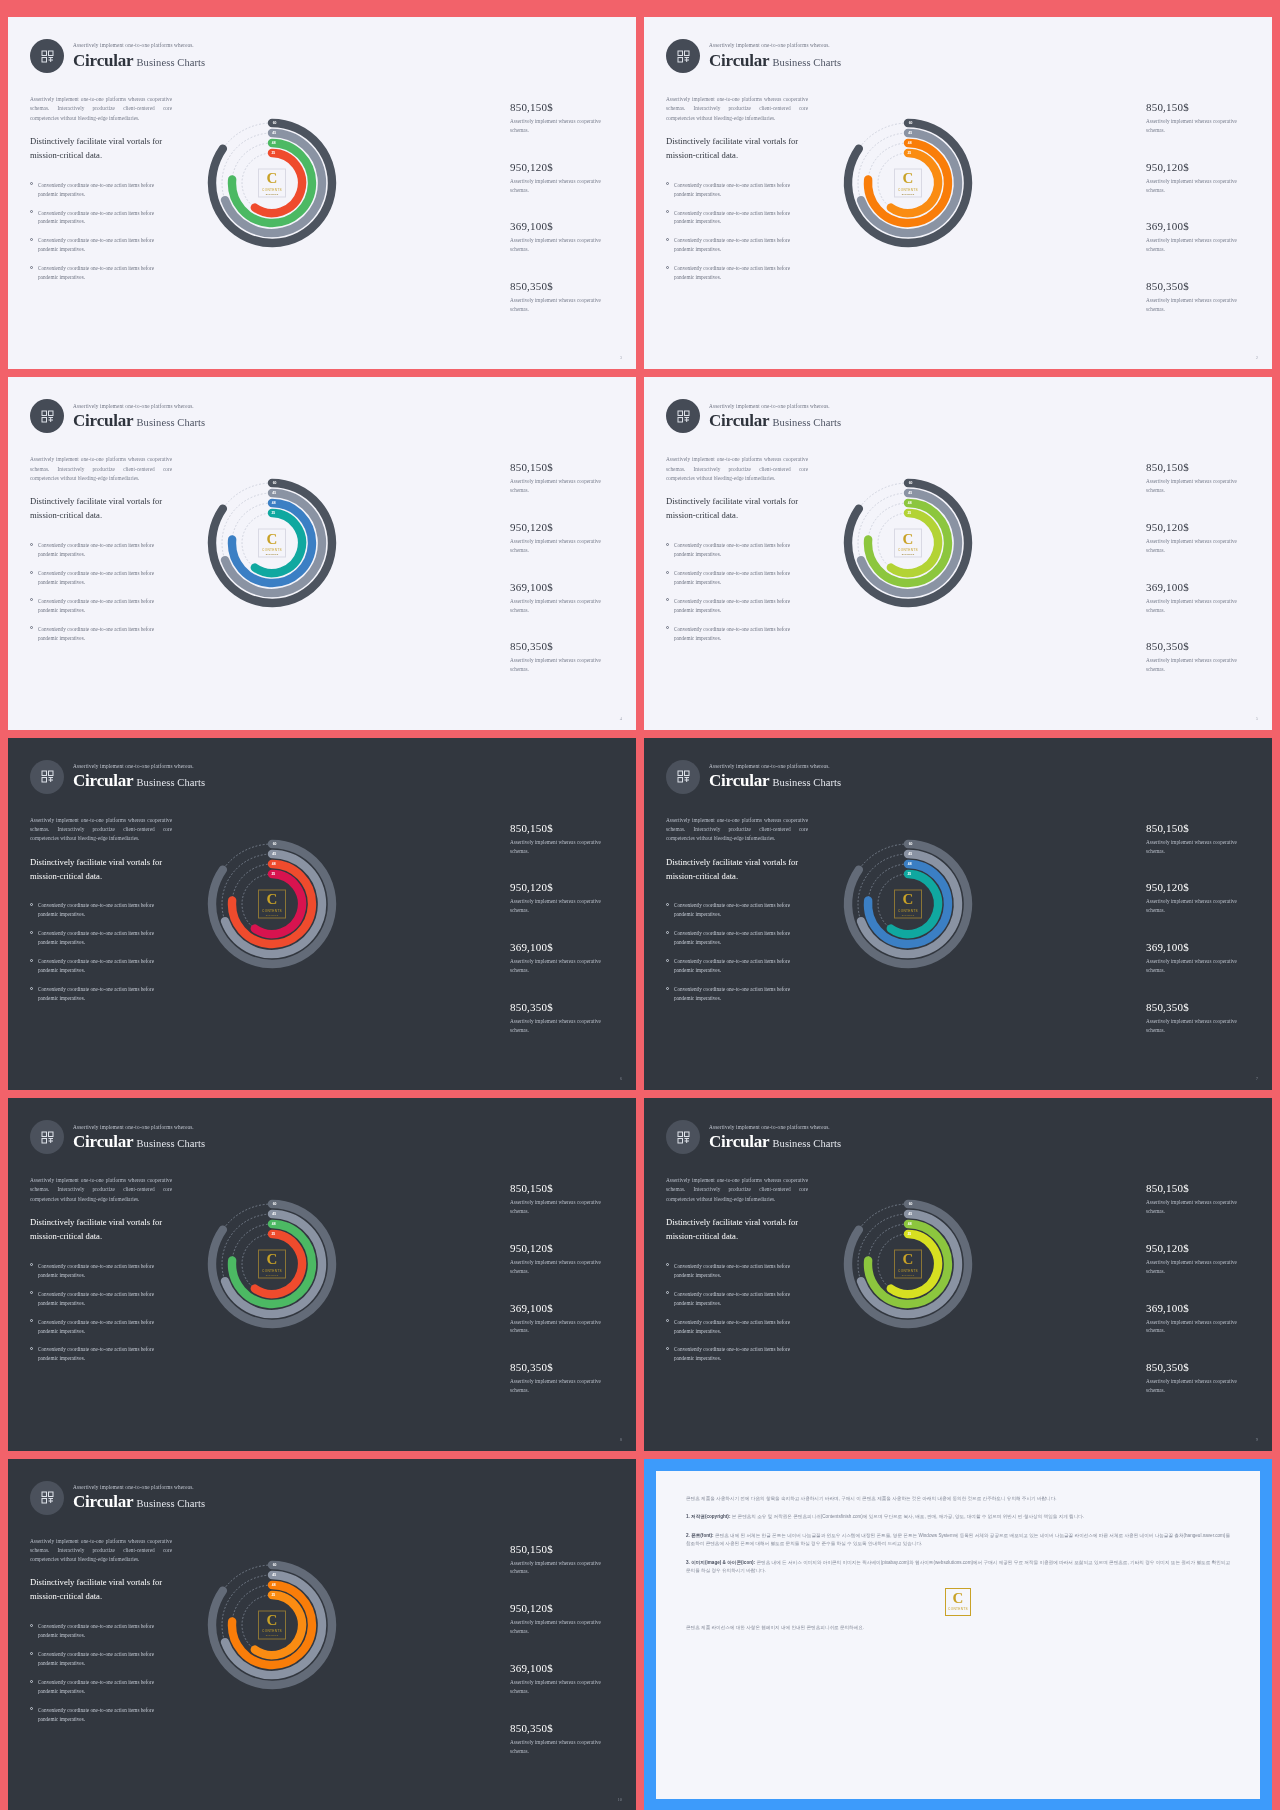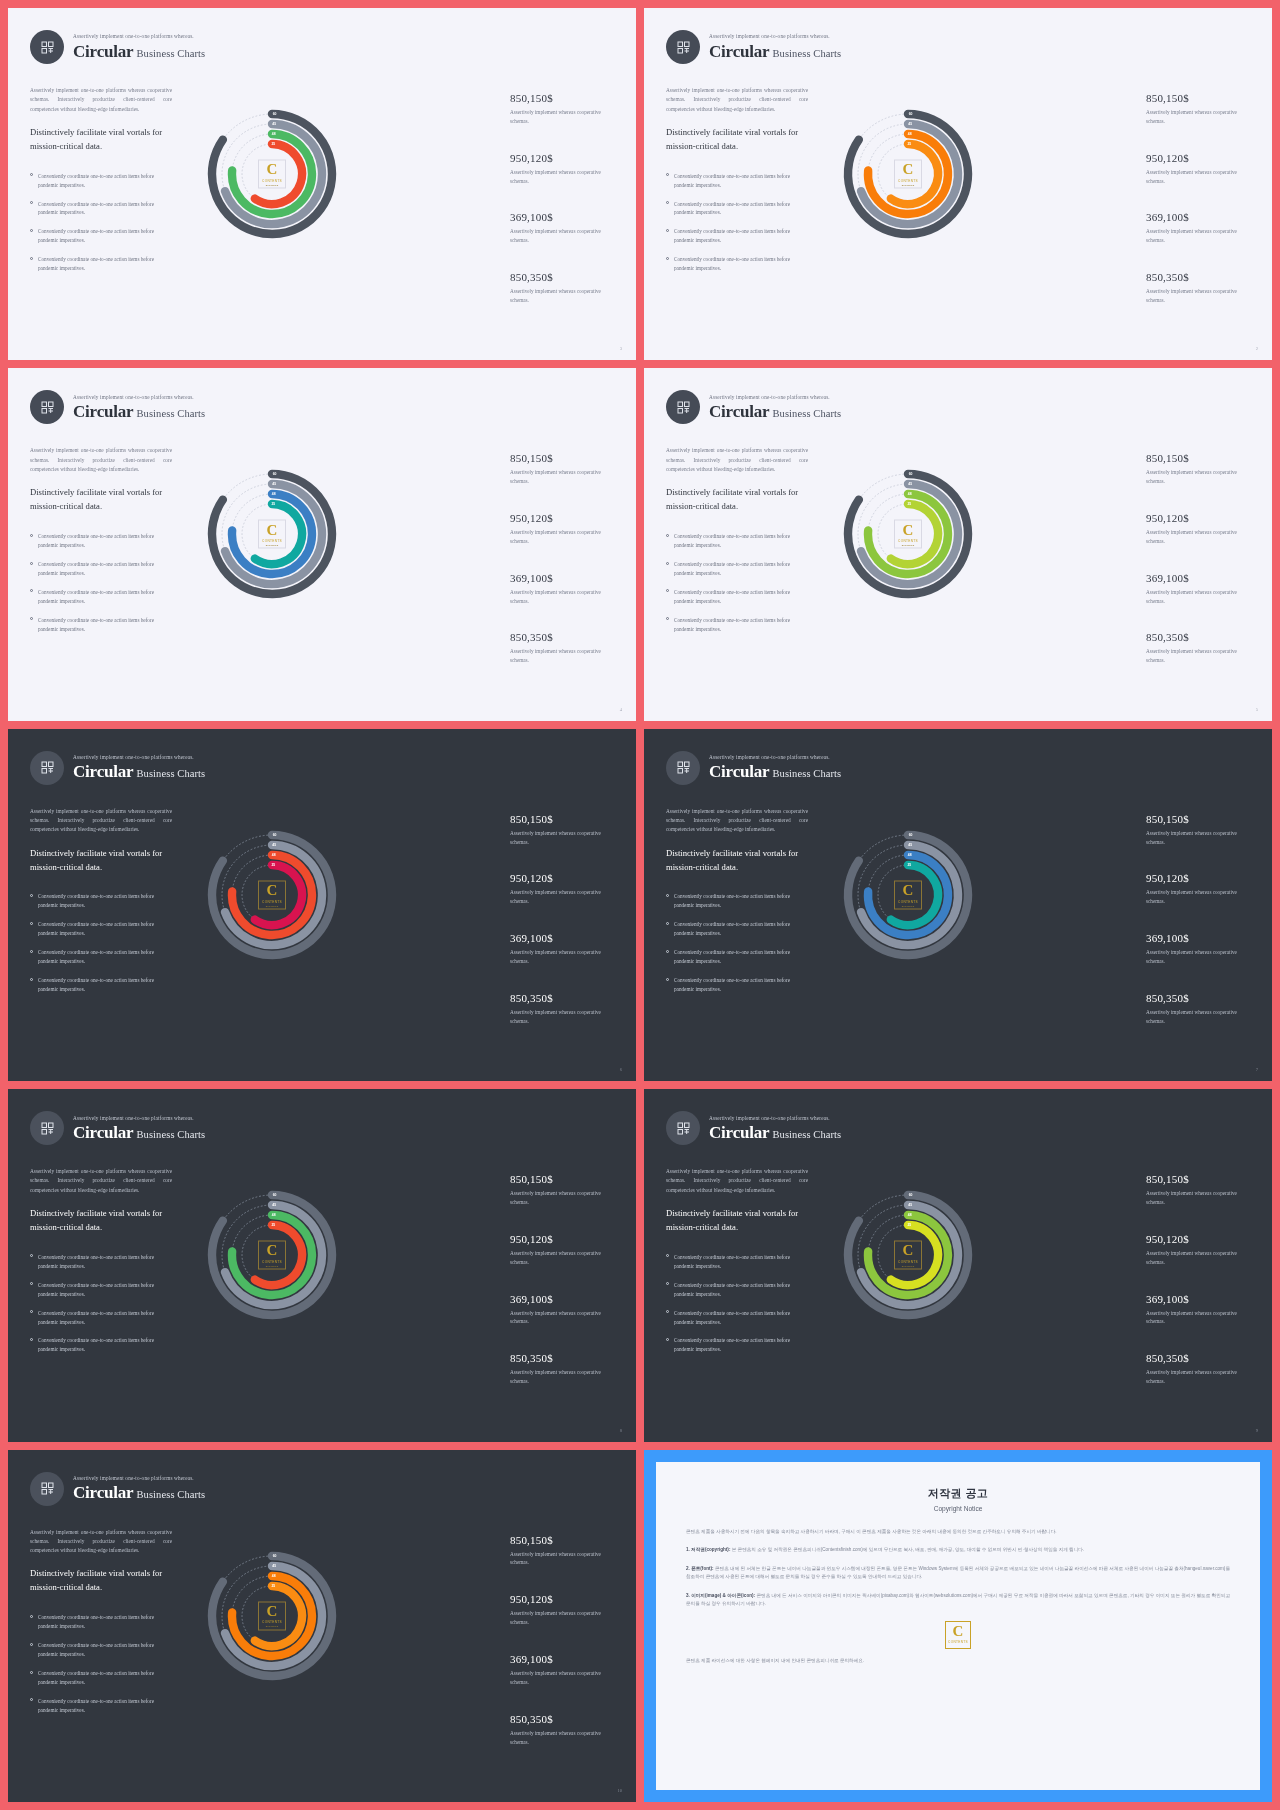--- a/index.html
+++ b/index.html
@@ -14,21 +14,21 @@
     display: grid;
     grid-template-columns: repeat(2, 1fr);
     grid-template-rows: repeat(5, 1fr);
     gap: 8px;
     padding: 8px;
     background: #f2626a;
   }
   .slide {
     position: relative;
     overflow: hidden;
-    width: 100%; height: 100%;
+    width: 100%; height: 100%; margin-top: 9px;
   }
   .slide.light { background: #f4f4fa; }
   .slide.dark  { background: #32373f; }
 
   
   .hdr {
     position: absolute;
     display: flex;
     align-items: center;
     gap: 9px;
@@ -943,24 +943,20 @@
         <div class="stat">
        <div class="stat-val">850,350$</div>
        <div class="stat-desc">Assertively implement whereas cooperative schemas.</div>
      </div>
     </div>
 
     <div class="pagenum">10</div>
   </div>
     <div class="slide cslide">
   <div class="cpaper">
-    <div class="cp-head">
-      <div class="cp-ko">저작권 공고</div>
-      <div class="cp-en">Copyright Notice</div>
-    </div>
     <div class="cp-p">콘텐츠 제품을 사용하시기 전에 다음의 항목을 숙지하고 사용하시기 바라며, 구매시 이 콘텐츠 제품을 사용하는 것은 아래의 내용에 동의한 것으로 간주하오니 유의해 주시기 바랍니다.</div>
 
       <div class="cp-p">
         <b>1. 저작권(copyright):</b>
         <span>본 콘텐츠의 소유 및 저작권은 콘텐츠피니쉬(Contentsfinish.com)에 있으며 무단으로 복사, 배포, 판매, 재가공, 양도, 대여할 수 없으며 위반시 민·형사상의 책임을 지게 됩니다.</span>
       </div>
       <div class="cp-p">
         <b>2. 폰트(font):</b>
         <span>콘텐츠 내에 된 서체는 한글 폰트는 네이버 나눔글꼴과 윈도우 시스템에 내장된 폰트를, 영문 폰트는 Windows System에 등록된 서체와 공공으로 배포되고 있는 네이버 나눔글꼴 라이선스에 따른 서체로 사용된 네이버 나눔글꼴 출처(hangeul.naver.com)를 참조하여 콘텐츠에 사용된 폰트에 대해서 별도로 문의를 하실 경우 준수를 하실 수 있도록 안내하여 드리고 있습니다.</span>
       </div>

